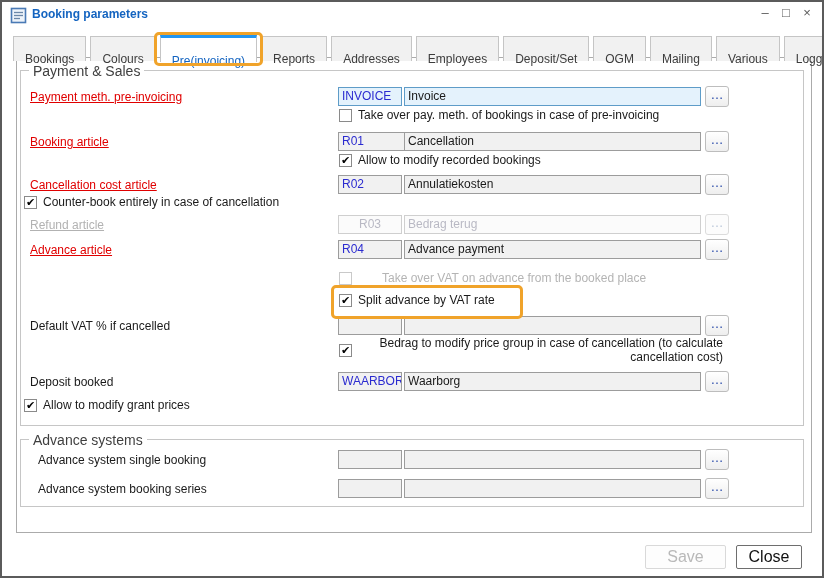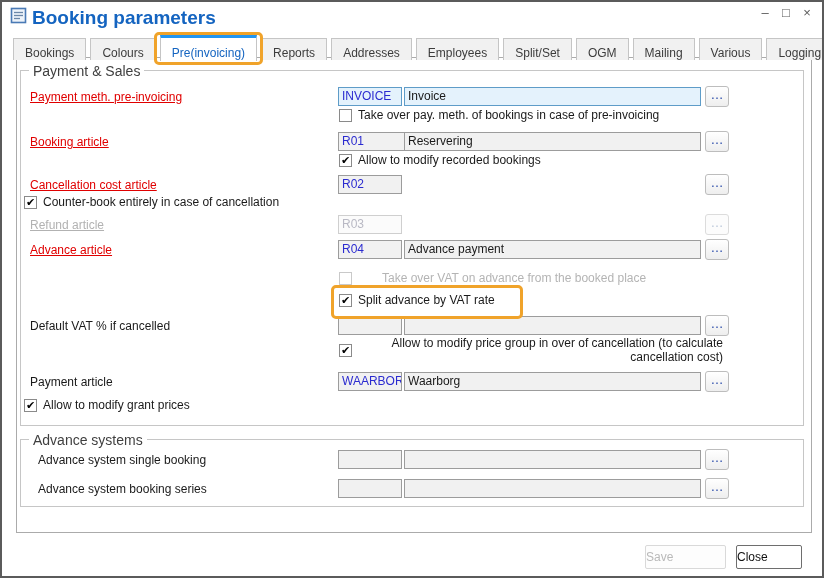--- a/index.html
+++ b/index.html
@@ -2,28 +2,28 @@
 <html><head>
 <meta charset="utf-8">
 <style>
   html,body{margin:0;padding:0;background:#888;}
   .window{
     position:relative; width:824px; height:578px; box-sizing:border-box;
     background:#fff; border:2px solid #5b5b5b; overflow:hidden;
     font-family:"Liberation Sans", sans-serif; -webkit-font-smoothing:antialiased;
   }
   
-  .title{position:absolute; left:30px; top:5px; font-size:19px; font-weight:600; color:#1464c0; white-space:nowrap;}
+  .title{position:absolute; left:30px; top:5px; font-size:12px; font-weight:600; color:#1464c0; white-space:nowrap;}
   .win-icon{position:absolute; left:8px; top:5px; width:17px; height:17px;}
   .controls{position:absolute; right:8px; top:3px; display:flex; gap:7px; color:#5a5a5a; font-size:13px;}
   .controls span{width:14px; text-align:center; cursor:pointer; line-height:16px;}
   
   .tabbar{position:absolute; left:11px; top:33px; display:flex; gap:4px; z-index:3; align-items:flex-end;}
   .tab{
-    height:22px; line-height:21px; padding:4px 11px; font-size:12px; color:#3c3c3c;
+    height:22px; line-height:21px; padding:12px 11px; font-size:12px; color:#3c3c3c;
     background:#f1f1f1; border:1px solid #c5c5c5; border-bottom:none; box-sizing:border-box;
     white-space:nowrap; cursor:pointer;
   }
   .tab.active{
     position:relative; height:26px; line-height:22px; margin-bottom:-1px;
     background:#fff; color:#1464c0; border-top:3px solid #2196f3; z-index:5;
   }
   .tab.active .ring{position:absolute; left:-7px; right:-7px; top:-6px; bottom:-4px;}
   .ring{border:3px solid #f0a32a; border-radius:5px; pointer-events:none; z-index:9; position:absolute;}
   
@@ -53,21 +53,21 @@
   
   .cb{position:absolute; display:flex; gap:6px; font-size:12px; color:#1a1a1a; align-items:center; cursor:pointer; z-index:4;}
   .cb .box{
     width:13px; height:13px; min-width:13px; box-sizing:border-box; background:#fff;
     border:1px solid #8a8a8a; font-size:11px; line-height:11px; text-align:center; color:#000;
   }
   .cb.off{color:#b4b4b4; cursor:default;gap:30px;}
   .cb.off .box{border-color:#c9c9c9; color:#c9c9c9;}
   .cb .txt{display:block;text-align:right;}
   
-  .btn{position:absolute; height:24px; box-sizing:border-box; border-radius:2px; font-size:12px; line-height:22px; z-index:4; cursor:pointer;}
+  .btn{position:absolute; height:24px; box-sizing:border-box; border-radius:2px; font-size:16px; text-align:center; line-height:22px; z-index:4; cursor:pointer;}
   .btn.save{background:#fdfdfd; border:1px solid #d9d9d9; color:#b9b9b9;}
   .btn.close{background:#ffffff; border:1px solid #6e6e6e; color:#111;}
 </style>
 </head>
 <body>
 
 <div class="window">
 
   <svg class="win-icon" viewBox="0 0 17 17">
     <rect x="1.5" y="1.5" width="14" height="14" fill="#edf3fa" stroke="#4a7ab5" stroke-width="1.6"></rect>
@@ -85,21 +85,21 @@
   <div class="tabbar">
     <div class="tab">Bookings</div>
     <div class="tab">Colours</div>
     <div class="tab active">
       <span>Pre(invoicing)</span>
       <div class="ring"></div>
     </div>
     <div class="tab">Reports</div>
     <div class="tab">Addresses</div>
     <div class="tab">Employees</div>
-    <div class="tab">Split/Set</div>
+    <div class="tab">Deposit/Set</div>
     <div class="tab">OGM</div>
     <div class="tab">Mailing</div>
     <div class="tab">Various</div>
     <div class="tab">Logging</div>
 
   </div>
 
   <div class="panel"></div>
 
   <div class="grp" style="left:18px;top:68px;width:784px;height:356px;">
@@ -111,39 +111,41 @@
   <div class="fld desc focus" style="left:402px;top:85px;width:297px;">Invoice</div>
   <div class="dots" style="left:703px;top:84px;">…</div>
 
   <div class="cb" style="left:337px;top:106px;">
     <span class="box"></span>
     <span class="txt">Take over pay. meth. of bookings in case of pre-invoicing</span>
   </div>
 
   <div class="lbl link" style="left:28px;top:133px;">Booking article</div>
   <div class="fld code" style="left:336px;top:130px;width:78px;">R01</div>
-  <div class="fld desc" style="left:402px;top:130px;width:297px;">Reservering</div>
+  <div class="fld desc" style="left:402px;top:130px;width:297px;">Cancellation</div>
   <div class="dots" style="left:703px;top:129px;">…</div>
 
   <div class="cb" style="left:337px;top:151px;">
     <span class="box">✔</span>
     <span class="txt">Allow to modify recorded bookings</span>
   </div>
 
   <div class="lbl link" style="left:28px;top:176px;">Cancellation cost article</div>
   <div class="fld code" style="left:336px;top:173px;width:64px;">R02</div>
+  <div class="fld desc" style="left:402px;top:173px;width:297px;">Annulatiekosten</div>
   <div class="dots" style="left:703px;top:172px;">…</div>
 
   <div class="cb" style="left:22px;top:193px;">
     <span class="box">✔</span>
     <span class="txt">Counter-book entirely in case of cancellation</span>
   </div>
 
   <div class="lbl link off" style="left:28px;top:216px;">Refund article</div>
-  <div class="fld code dis" style="left:336px;top:213px;width:64px;">R03</div>
+  <div class="fld code dis" style="left:336px;top:213px;width:64px;text-align:center;">R03</div>
+  <div class="fld desc dis" style="left:402px;top:213px;width:297px;">Bedrag terug</div>
   <div class="dots dis" style="left:703px;top:212px;">…</div>
 
   <div class="lbl link" style="left:28px;top:241px;">Advance article</div>
   <div class="fld code" style="left:336px;top:238px;width:64px;">R04</div>
   <div class="fld desc" style="left:402px;top:238px;width:297px;">Advance payment</div>
   <div class="dots" style="left:703px;top:237px;">…</div>
 
   <div class="cb off" style="left:337px;top:269px;">
     <span class="box"></span>
     <span class="txt">Take over VAT on advance from the booked place</span>
@@ -155,24 +157,24 @@
   </div>
   <div class="ring" style="left:329px;top:283px;width:186px;height:28px;"></div>
 
   <div class="lbl" style="left:28px;top:317px;">Default VAT % if cancelled</div>
   <div class="fld code" style="left:336px;top:314px;width:64px;"></div>
   <div class="fld desc" style="left:402px;top:314px;width:297px;"></div>
   <div class="dots" style="left:703px;top:313px;">…</div>
 
   <div class="cb" style="left:337px;top:334px;width:384px;">
     <span class="box">✔</span>
-    <span class="txt" style="white-space:normal;">Allow to modify price group in over of cancellation (to calculate cancellation cost)</span>
+    <span class="txt" style="white-space:normal;">Bedrag to modify price group in case of cancellation (to calculate cancellation cost)</span>
   </div>
 
-  <div class="lbl" style="left:28px;top:373px;">Payment article</div>
+  <div class="lbl" style="left:28px;top:373px;">Deposit booked</div>
   <div class="fld code" style="left:336px;top:370px;width:64px;">WAARBOR</div>
   <div class="fld desc" style="left:402px;top:370px;width:297px;">Waarborg</div>
   <div class="dots" style="left:703px;top:369px;">…</div>
 
   <div class="cb" style="left:22px;top:396px;">
     <span class="box">✔</span>
     <span class="txt">Allow to modify grant prices</span>
   </div>
 
   <div class="grp" style="left:18px;top:437px;width:784px;height:68px;">

